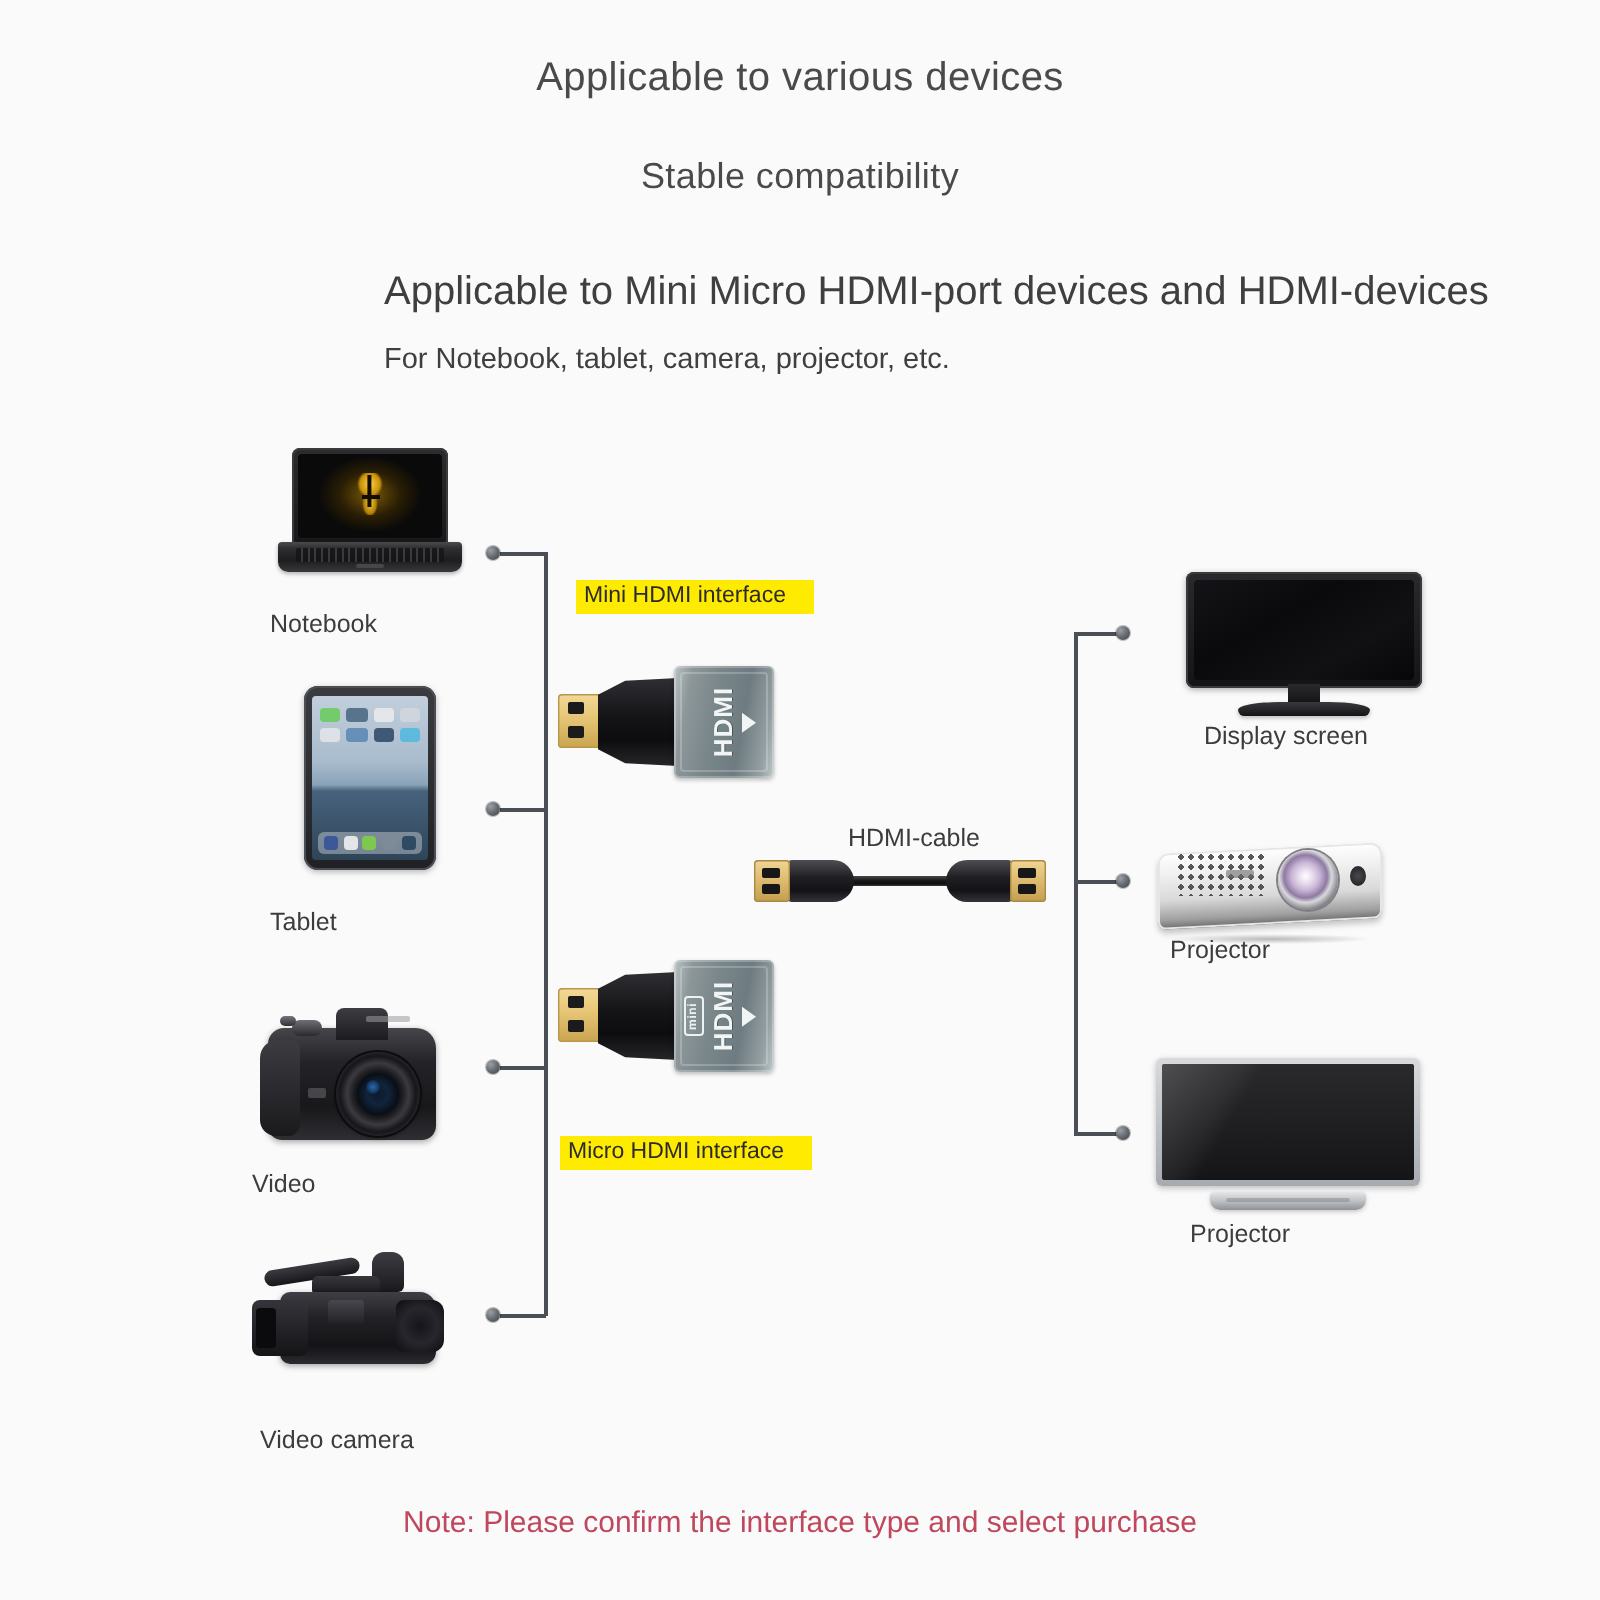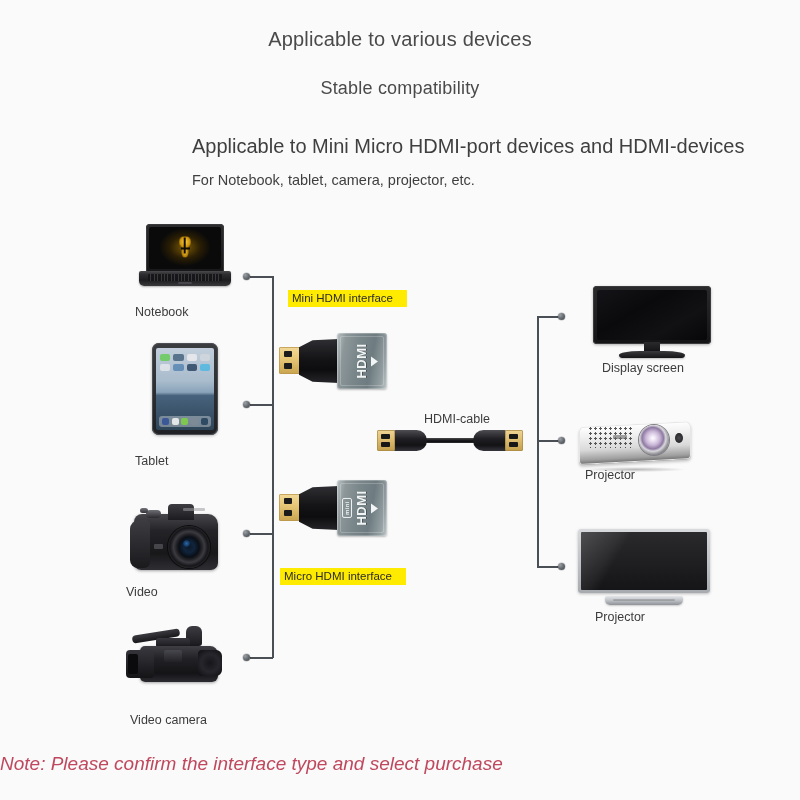--- a/index.html
+++ b/index.html
@@ -20,22 +20,22 @@
     font-size:20px;color:#4a4a4a;letter-spacing:.2px;
   }
   .h2{
     left:0;right:0;top:78px;text-align:center;
     font-size:18px;color:#4a4a4a;letter-spacing:.2px;
   }
   .sub1{left:192px;top:135px;font-size:20px;color:#3f3f3f;}
   .sub2{left:192px;top:172px;font-size:14.5px;color:#3f3f3f;}
 
   .note{
-    left:0;right:0;top:753px;
-    font-size:19px;color:#c0485e;font-style:italic;
+    left:0;right:0;top:753px;text-align:center;
+    font-size:15px;color:#c0485e;
   }
 
   
   .cap{
     font-size:12.5px;color:#3c3c3c;
     white-space:nowrap;
   }
 
   
   .tag{

